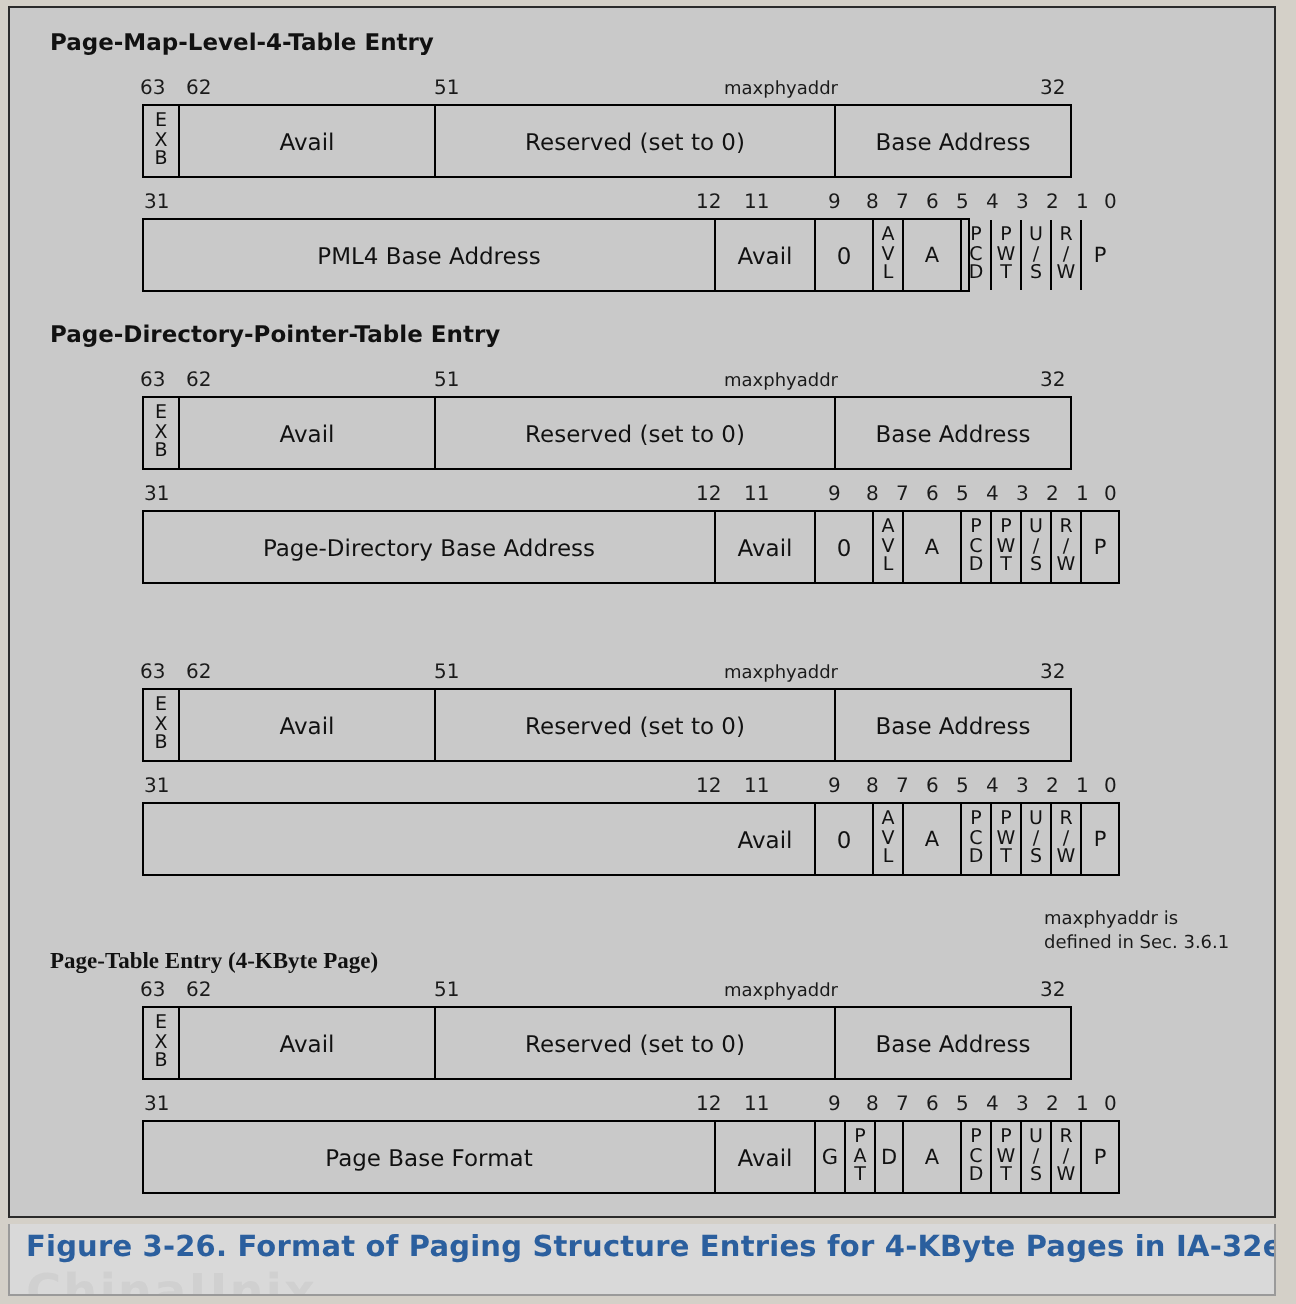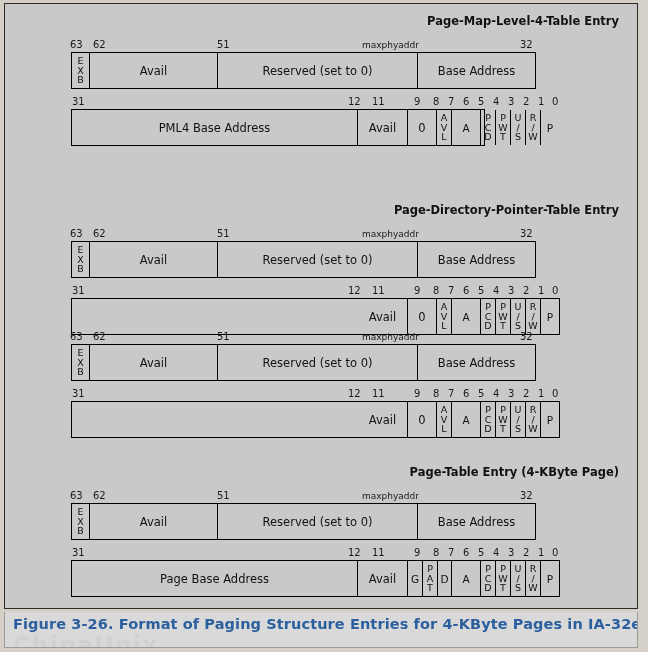--- a/index.html
+++ b/index.html
@@ -52,21 +52,21 @@
     white-space:nowrap;
     opacity:.85;
   }
 
   
   .entry{position:absolute;}
   .entry-title{
     position:absolute;
     left:0;top:0;
     width:100%;
-    text-align:right;
+    text-align:left;
     font-size:11.5px;
     font-weight:bold;
     color:#111;
     white-space:nowrap;
   }
 
   .row{position:absolute;left:0;}
   .bitlabels{position:absolute;left:0;top:0;width:100%;height:13px;}
   .bl{
     position:absolute;
@@ -191,21 +191,21 @@
           <div class="cell vert" style="left:454px;width:15px;">
               <span>R</span>
               <span>/</span>
               <span>W</span>
             </div>
           <div class="cell last" style="left:469px;width:18px;font-size:10.5px;">P</div>
         </div>
       </div>
     </div>
 
-    <div class="entry" style="left:20px;top:156px;width:594px;height:132px;margin-top:43px;">
+    <div class="entry" style="left:20px;top:156px;width:594px;height:132px;">
       <div class="entry-title">Page-Directory-Pointer-Table Entry</div>
 
       <div class="row" style="top:25px;width:594px;height:51px;">
         <div class="bitlabels">
           <span class="bl" style="left:45px;">63</span>
           <span class="bl" style="left:68px;">62</span>
           <span class="bl" style="left:192px;">51</span>
           <span class="bl maxphy" style="left:337px;">maxphyaddr</span>
           <span class="bl" style="left:495px;">32</span>
         </div>
@@ -231,20 +231,21 @@
           <span class="bl" style="left:423px;">7</span>
           <span class="bl" style="left:438px;">6</span>
           <span class="bl" style="left:453px;">5</span>
           <span class="bl" style="left:468px;">4</span>
           <span class="bl" style="left:483px;">3</span>
           <span class="bl" style="left:498px;">2</span>
           <span class="bl" style="left:513px;">1</span>
           <span class="bl" style="left:527px;">0</span>
         </div>
         <div class="fields" style="left:46px;width:489px;">
+          <div class="cell" style="left:0;width:286px;">Page-Directory Base Address</div>
           <div class="cell" style="left:286px;width:50px;">Avail</div>
           <div class="cell" style="left:336px;width:29px;">0</div>
           <div class="cell vert" style="left:365px;width:15px;">
               <span>A</span>
               <span>V</span>
               <span>L</span>
             </div>
           <div class="cell" style="left:380px;width:29px;font-size:10.5px;">A</div>
           <div class="cell vert" style="left:409px;width:15px;">
               <span>P</span>
@@ -337,22 +338,26 @@
               <span>R</span>
               <span>/</span>
               <span>W</span>
             </div>
           <div class="cell last" style="left:469px;width:18px;font-size:10.5px;">P</div>
         </div>
       </div>
     </div>
 
     <div class="entry" style="left:20px;top:450px;width:594px;height:140px;">
-      <div class="entry-title" style="top:11px;">Page-Table Entry (4-KByte Page)</div>
-
+      <div class="entry-title" style="top:21px;font-family:Liberation Serif, serif;">Page-Table Entry (4-KByte Page)</div>
+
+      <div class="note" style="left:497px;top:0px;">
+        <span>maxphyaddr is</span><br>
+        <span>defined in Sec. 3.6.1</span>
+      </div>
 
       <div class="row" style="top:36px;width:594px;height:51px;">
         <div class="bitlabels">
           <span class="bl" style="left:45px;">63</span>
           <span class="bl" style="left:68px;">62</span>
           <span class="bl" style="left:192px;">51</span>
           <span class="bl maxphy" style="left:337px;">maxphyaddr</span>
           <span class="bl" style="left:495px;">32</span>
         </div>
         <div class="fields" style="left:46px;width:465px;">
@@ -377,21 +382,21 @@
           <span class="bl" style="left:423px;">7</span>
           <span class="bl" style="left:438px;">6</span>
           <span class="bl" style="left:453px;">5</span>
           <span class="bl" style="left:468px;">4</span>
           <span class="bl" style="left:483px;">3</span>
           <span class="bl" style="left:498px;">2</span>
           <span class="bl" style="left:513px;">1</span>
           <span class="bl" style="left:527px;">0</span>
         </div>
         <div class="fields" style="left:46px;width:489px;">
-          <div class="cell" style="left:0;width:286px;">Page Base Address</div>
+          <div class="cell" style="left:0;width:286px;">Page Base Format</div>
           <div class="cell" style="left:286px;width:50px;">Avail</div>
           <div class="cell" style="left:336px;width:15px;font-size:10.5px;">G</div>
           <div class="cell vert" style="left:351px;width:15px;">
               <span>P</span>
               <span>A</span>
               <span>T</span>
             </div>
           <div class="cell" style="left:366px;width:14px;font-size:10.5px;">D</div>
           <div class="cell" style="left:380px;width:29px;font-size:10.5px;">A</div>
           <div class="cell vert" style="left:409px;width:15px;">

